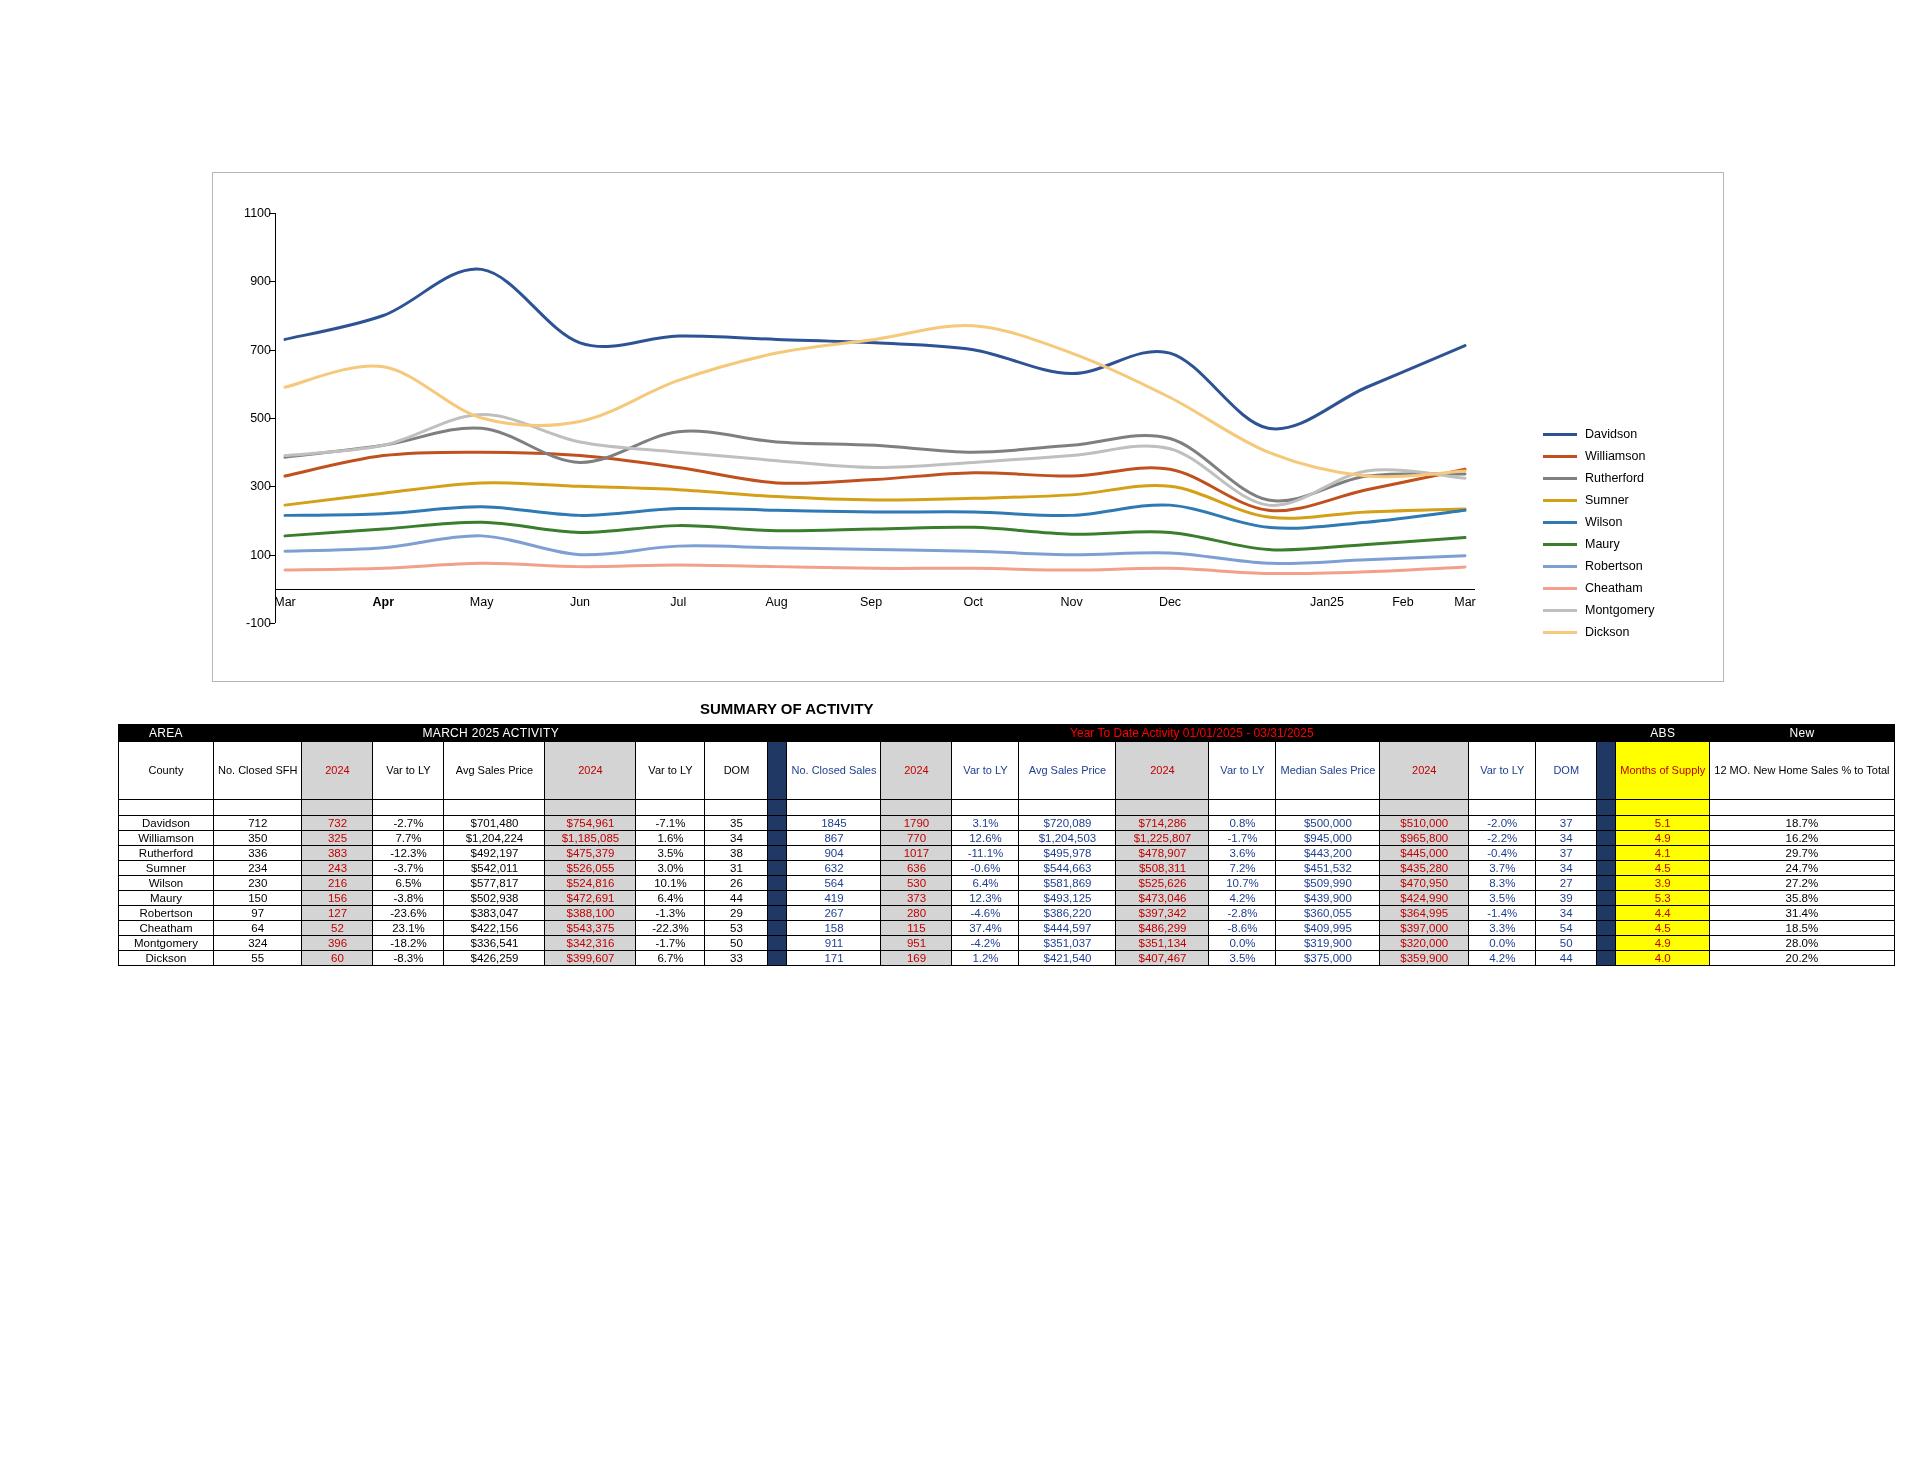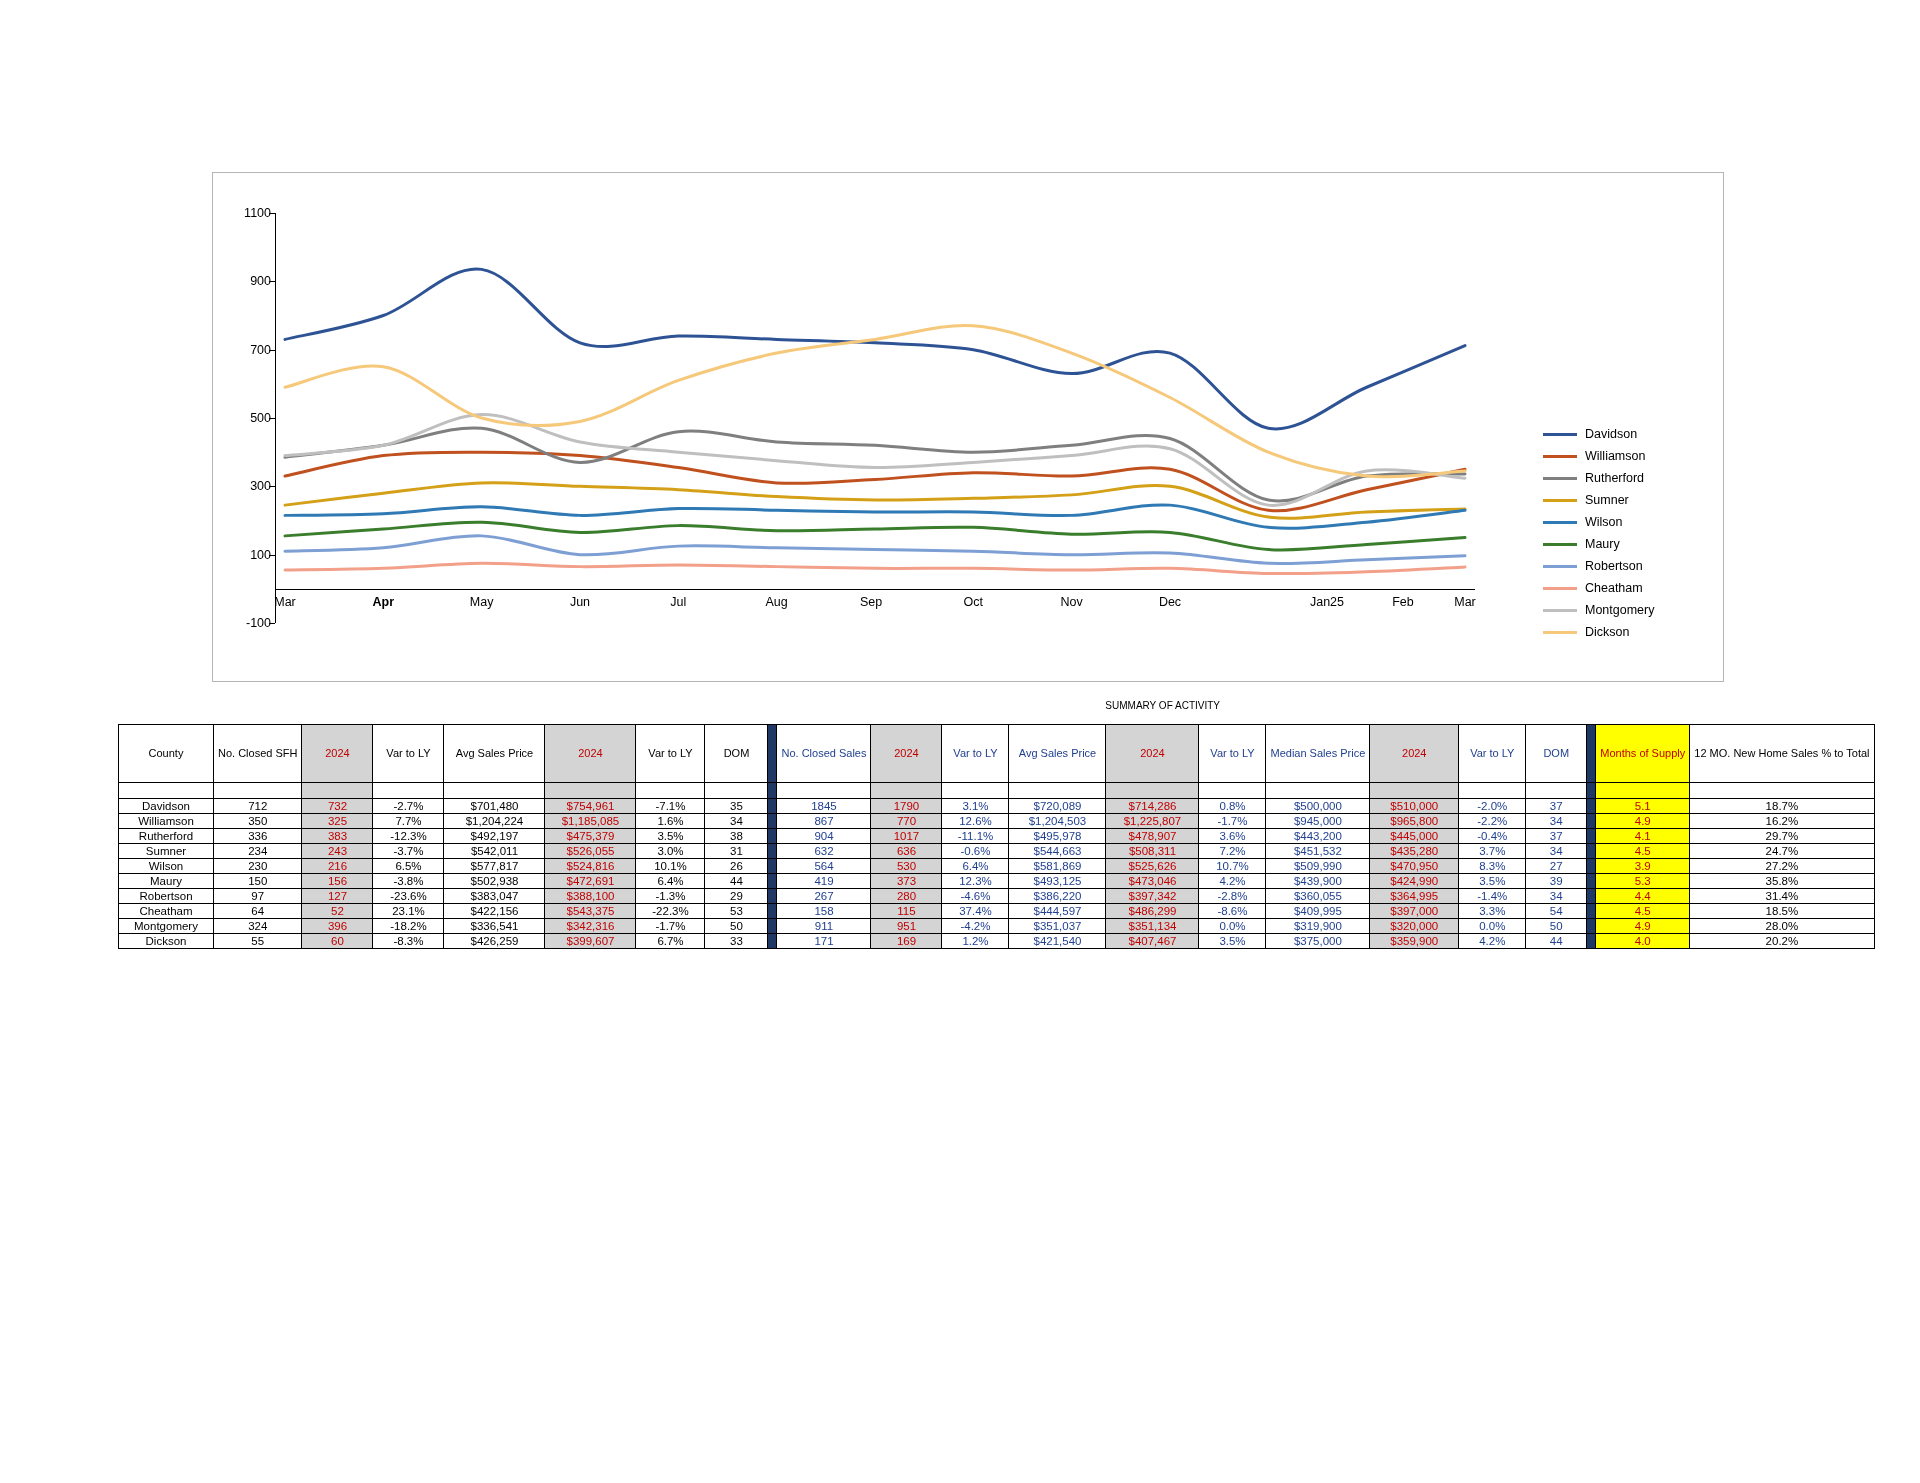--- a/index.html
+++ b/index.html
@@ -12,21 +12,21 @@
   .plot{position:absolute;left:62px;top:40px;width:1240px;height:410px;}
   .axis-line{position:absolute;background:#000;}
   .ylab{position:absolute;right:1244px;font-size:12.5px;text-align:right;width:60px;transform:translateY(-50%);}
   .tick{position:absolute;left:-6px;width:6px;height:1px;background:#000;}
   .xlab{position:absolute;top:414px;font-size:12.5px;transform:translateX(-50%);}
   .legend{position:absolute;left:1330px;top:250px;font-size:12.5px;}
   .legend-row{display:flex;align-items:center;height:22px;}
   .legend-swatch{width:34px;height:3px;margin-right:8px;display:inline-block;}
 
   
-  .sum-title{position:absolute;left:700px;top:700px;width:520px;text-align:right;font-size:10px;font-weight:normal;}
+  .sum-title{position:absolute;left:700px;top:700px;width:520px;text-align:left;font-size:15px;font-weight:bold;}
   .tbl{position:absolute;left:118px;top:724px;font-size:11.5px;border-collapse:collapse;}
   .tbl td,.tbl th{border:1px solid #000;padding:1px 4px;text-align:center;white-space:nowrap;font-weight:normal;}
   .blk{background:#000;color:#fff;font-weight:bold;font-size:12px;letter-spacing:.3px;}
   .blk-red{background:#000;color:#ff0000;font-weight:bold;font-size:12px;}
   .gray{background:#d4d4d4;}
   .red{color:#c00000;}
   .blue{color:#1f3f8f;}
   .hdr{height:58px;vertical-align:middle;font-size:11px;line-height:1.05;}
   .name{text-align:left;padding-left:8px;}
   .yellow{background:#ffff00;color:#c00000;font-weight:bold;}
@@ -124,20 +124,29 @@
           <span class="legend-swatch" style="background:#F6C87A"></span>
           <span>Dickson</span>
         </div>
       </div>
   </div>
 
   <div class="sum-title">SUMMARY OF ACTIVITY</div>
 
   <table class="tbl">
     <tbody>
+        <tr>
+      <td class="blk">AREA</td>
+      <td class="blk" colspan="7">MARCH 2025 ACTIVITY</td>
+      <td class="sepblk"></td>
+      <td class="blk-red" colspan="10">Year To Date Activity 01/01/2025 - 03/31/2025</td>
+      <td class="sepblk"></td>
+      <td class="blk">ABS</td>
+      <td class="blk">New</td>
+    </tr>
     <tr class="hdr">
       <td style="width:86px">County</td>
       <td style="width:64px">No. Closed SFH</td>
       <td class="gray red" style="width:62px">2024</td>
       <td style="width:62px">Var to LY</td>
       <td style="width:92px">Avg Sales   Price</td>
       <td class="gray red" style="width:82px">2024</td>
       <td style="width:60px">Var to LY</td>
       <td style="width:54px">DOM</td>
       <td class="navy"></td>

